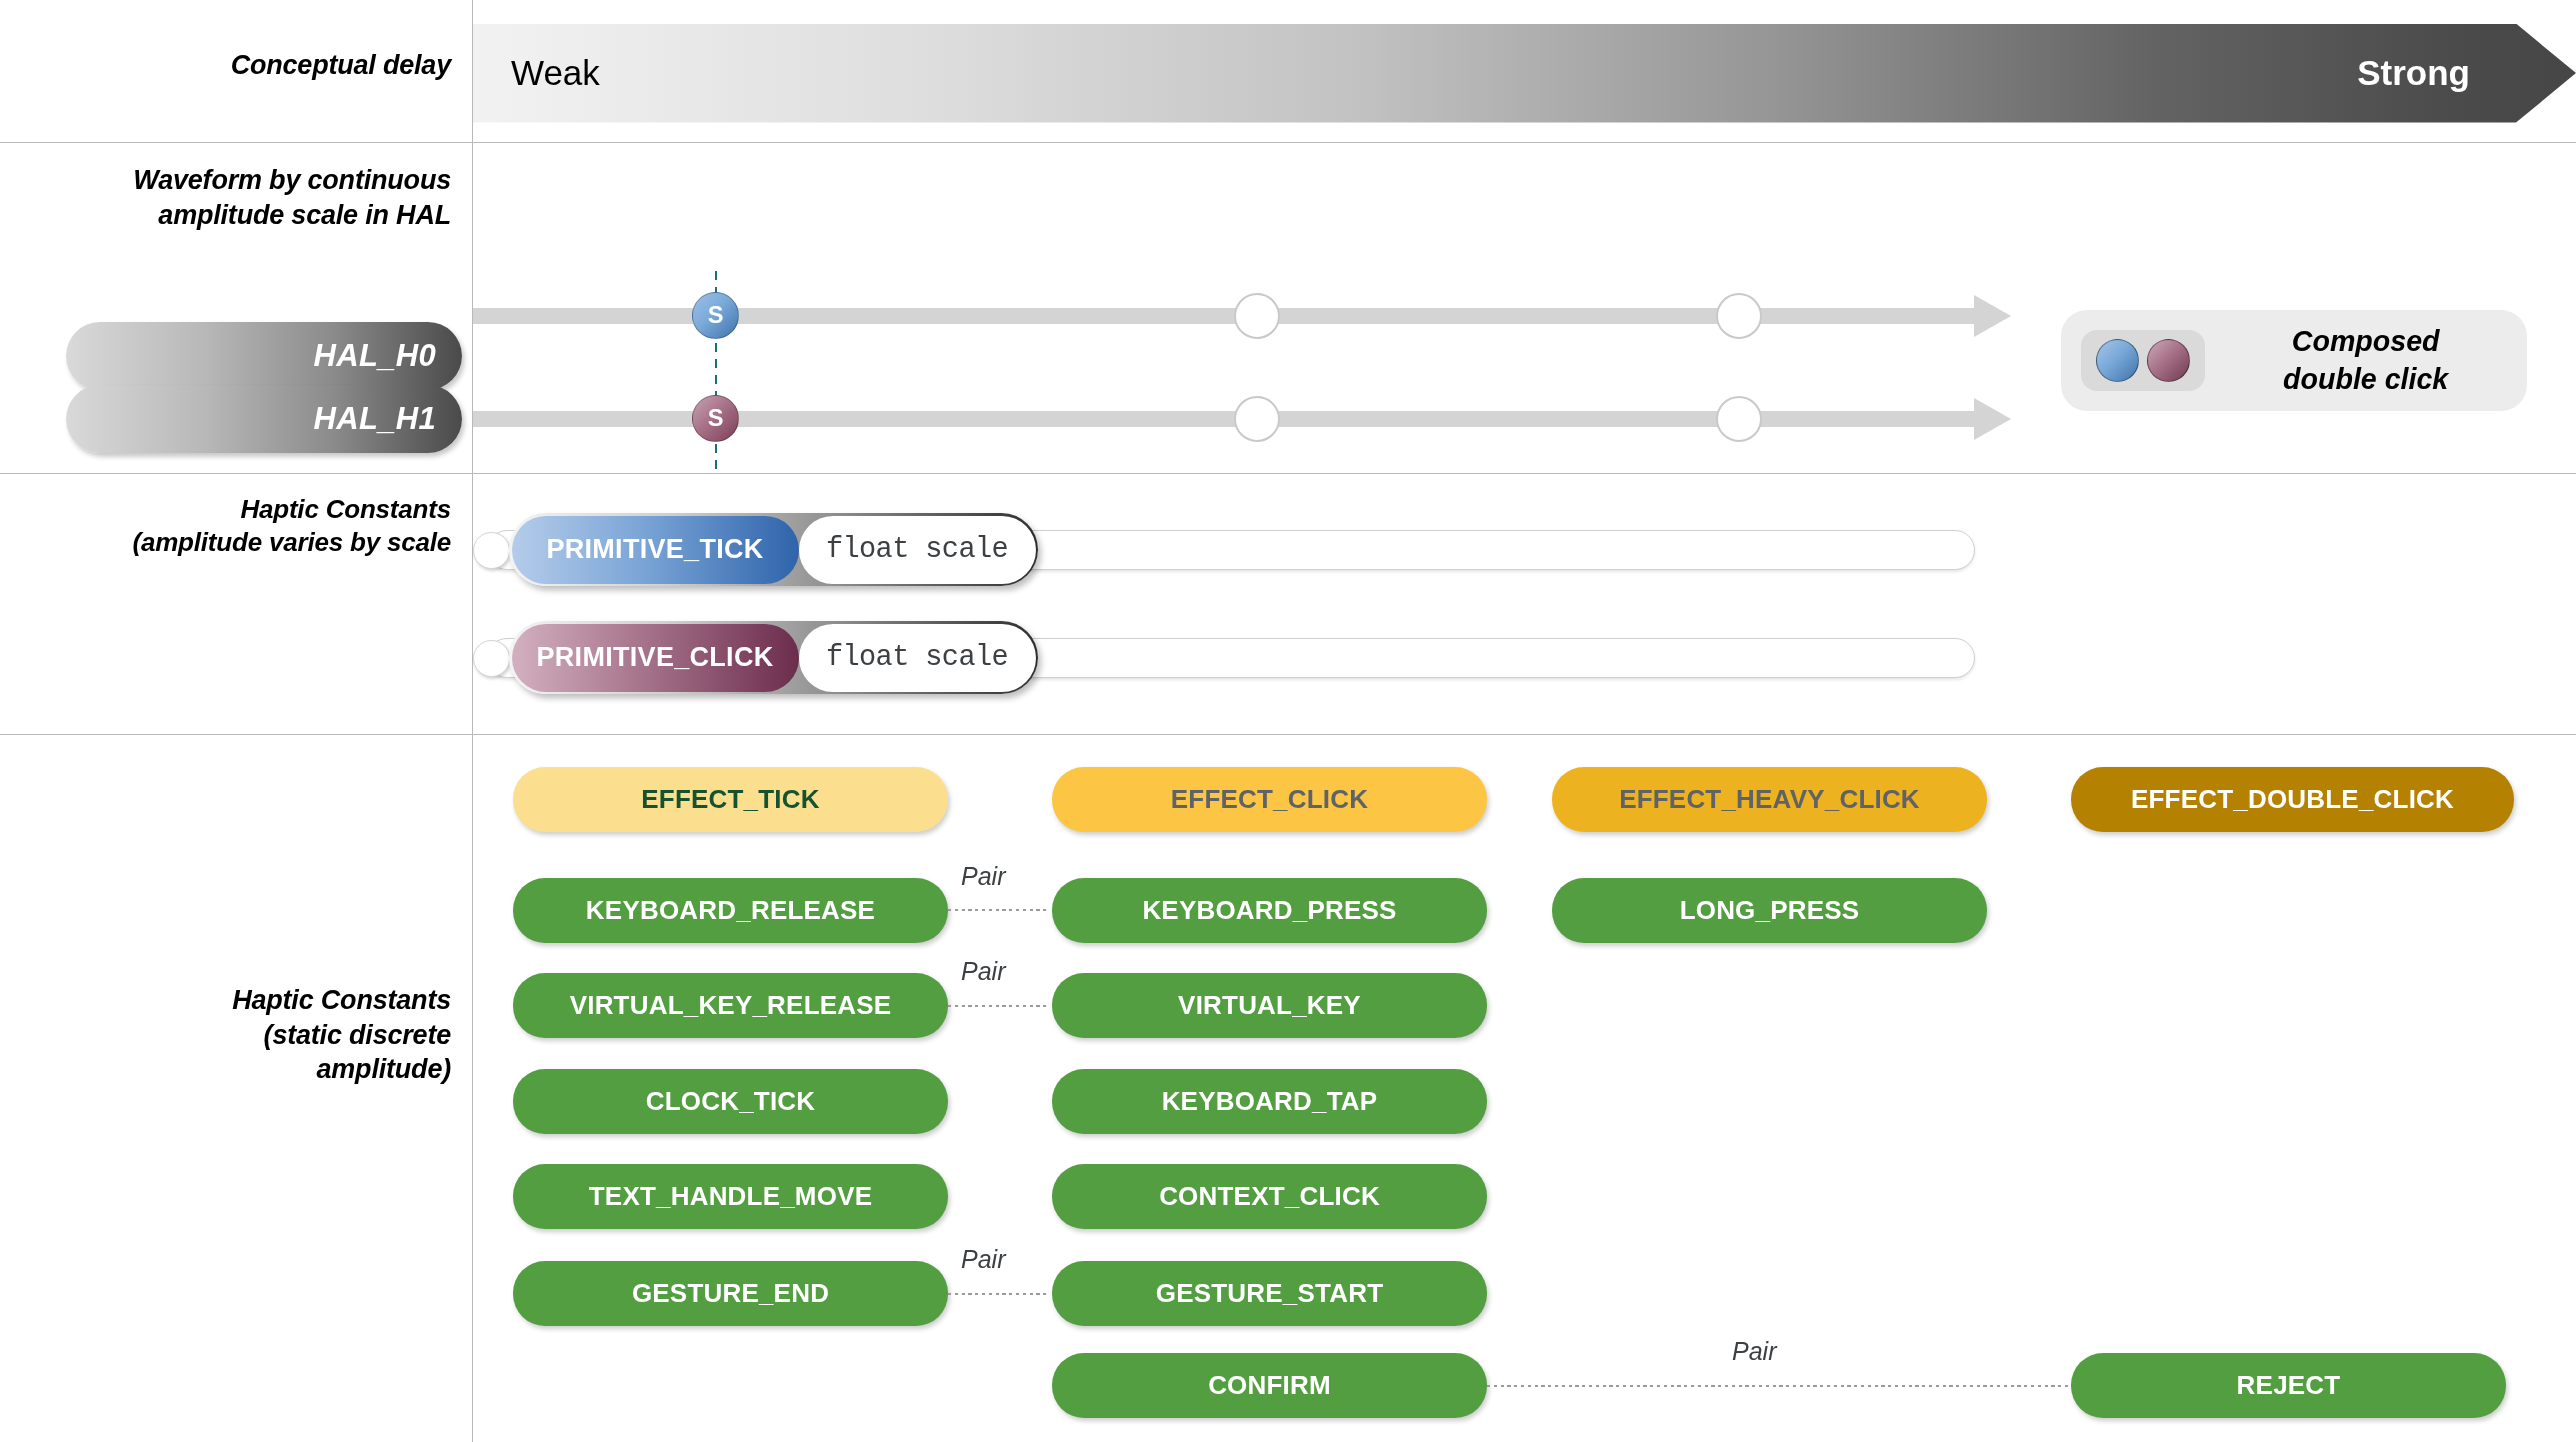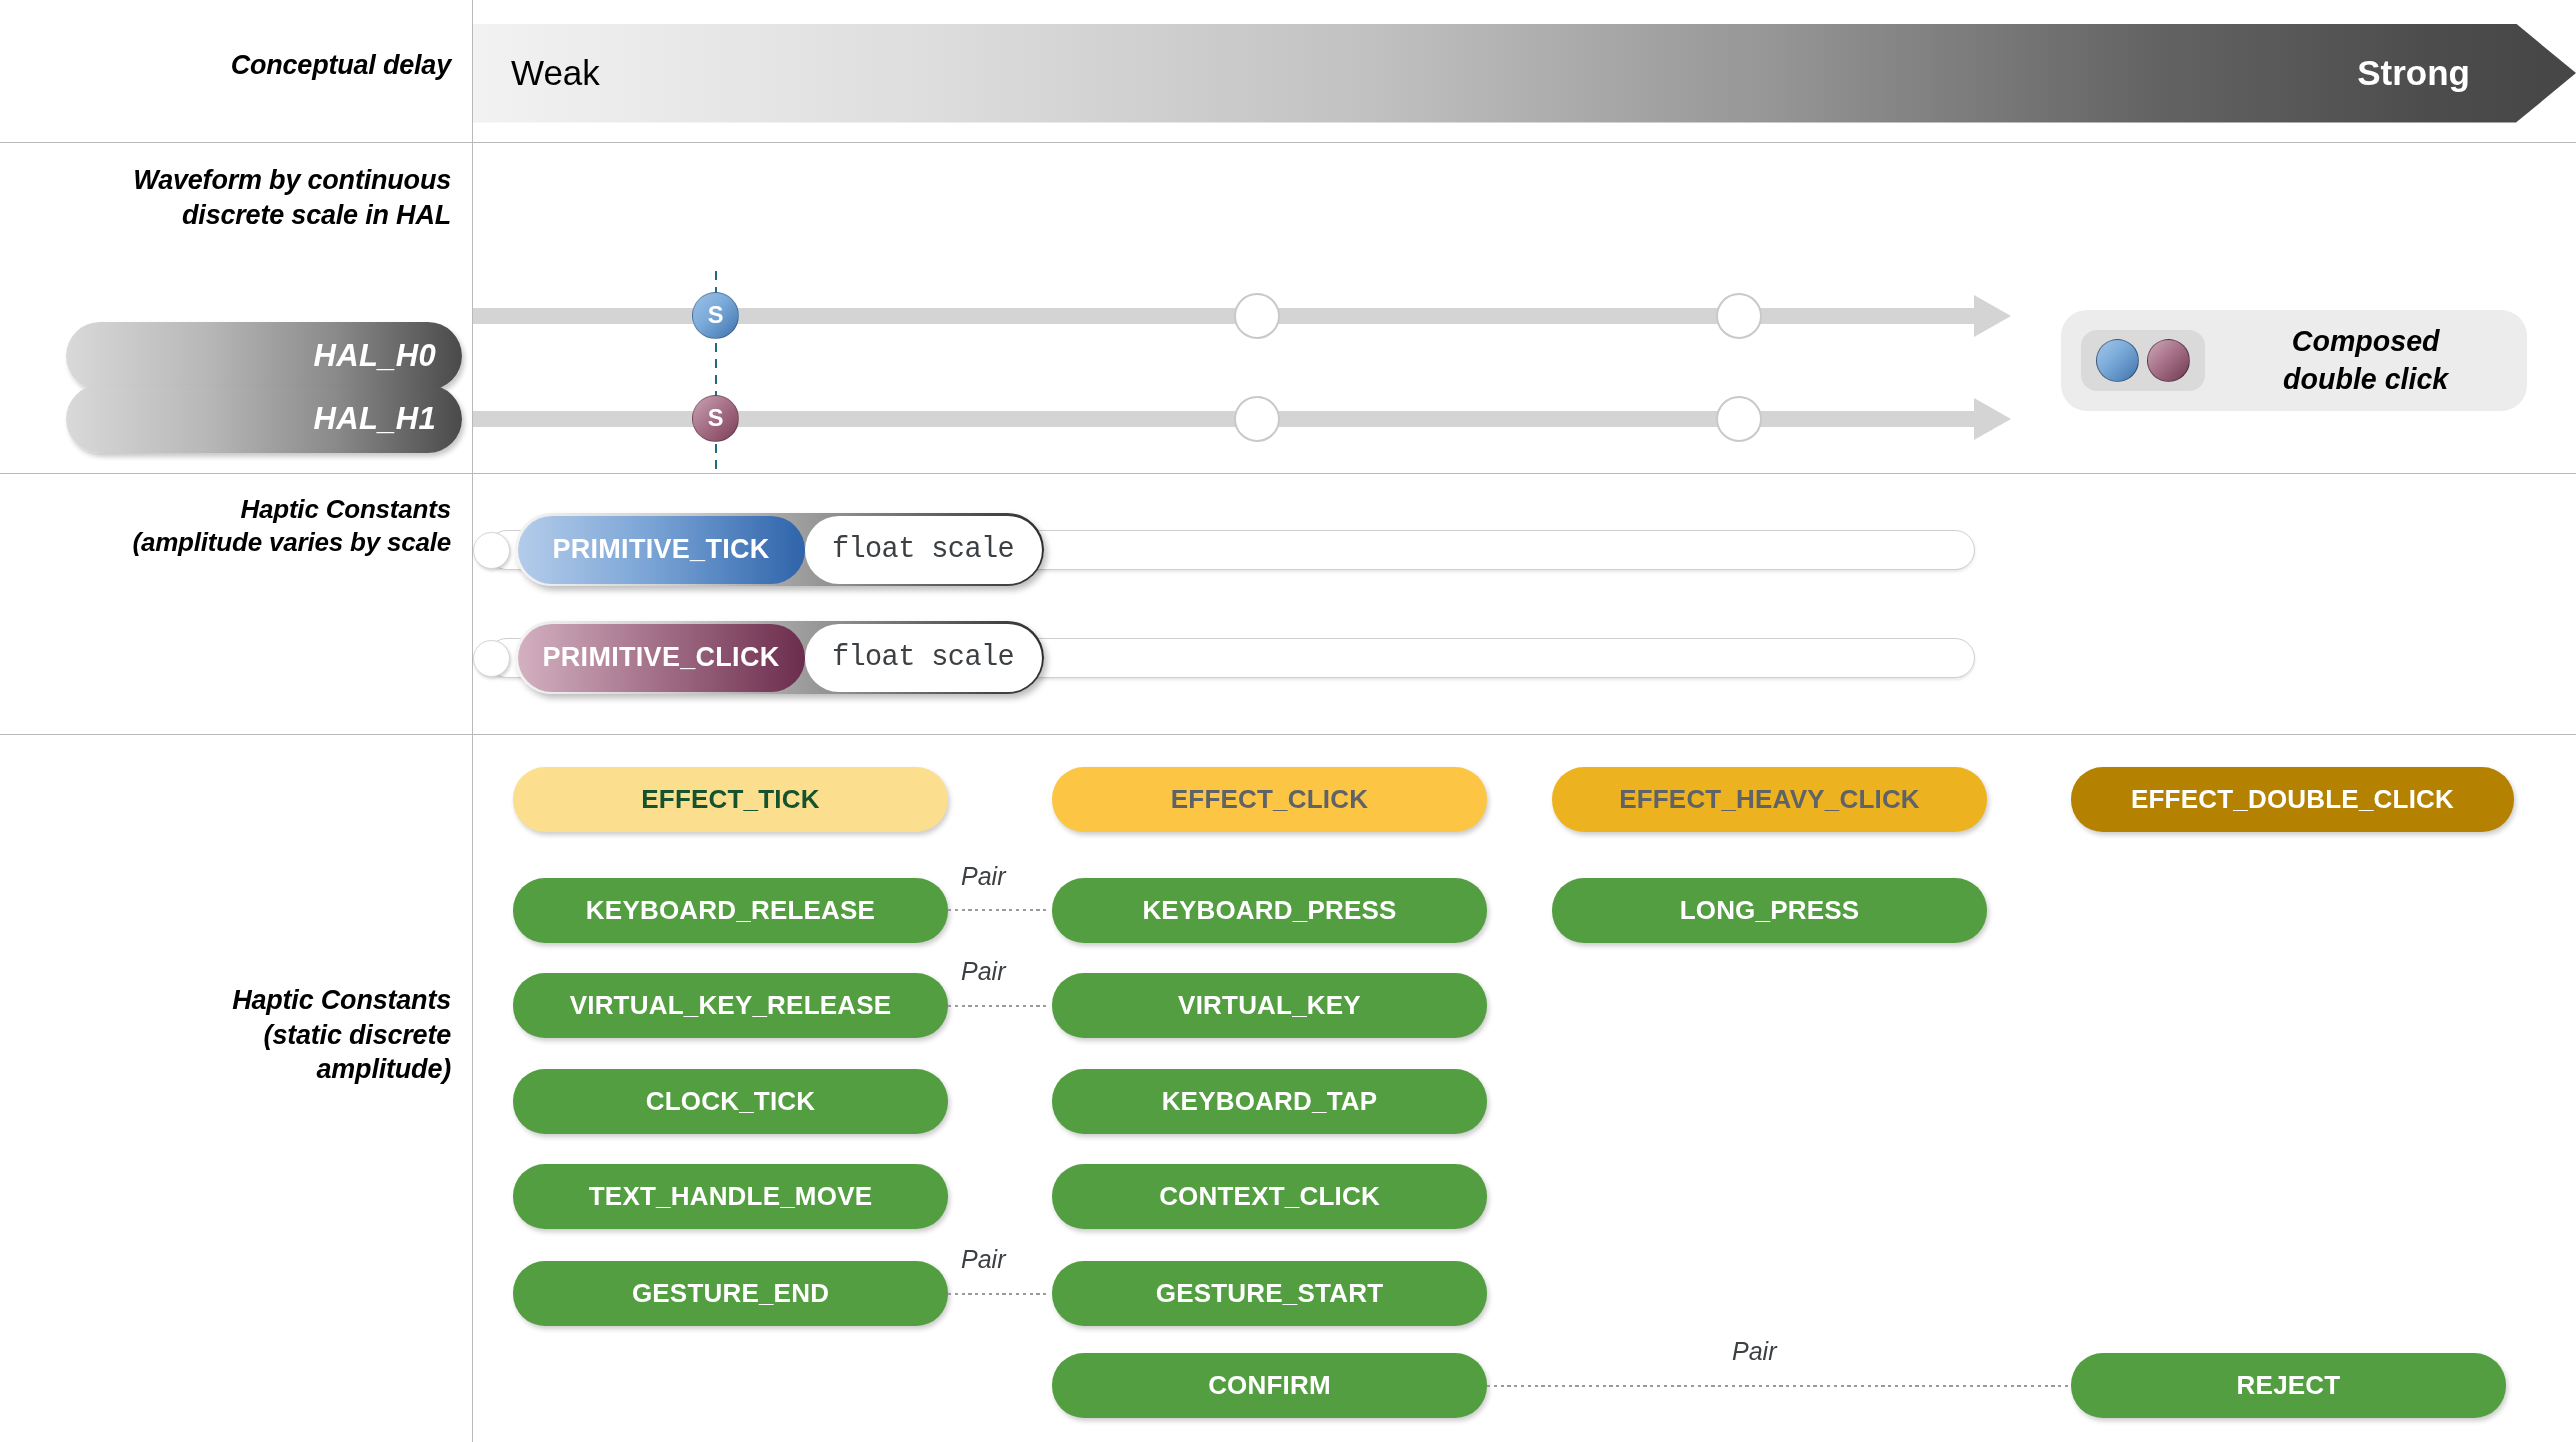--- a/index.html
+++ b/index.html
@@ -125,21 +125,21 @@
     background: #ffffff;
     box-shadow: 0 1.9px 3.1px rgba(0,0,0,0.10);
   }
   .slider-knob {
     position: absolute; left: 0; top: 18.6px;
     width: 37px; height: 37px; border-radius: 18.6px;
     background: #ffffff; border: 1.2px solid #d4d4d4;
     box-shadow: 1.2px 1.9px 3.1px rgba(0,0,0,0.18);
   }
   .prim-capsule {
-    position: absolute; left: 42px; top: 0;
+    position: absolute; left: 36px; top: 0;
     height: 73px; border-radius: 37px;
     padding: 2.5px; display: flex; 
     box-shadow: 3.1px 4.3px 6.8px rgba(0,0,0,0.26);
   }
   .prim-capsule.tick  { background: linear-gradient(to right,#f4f4f4 0%,#cfcfcf 30%,#8d8d8d 62%,#2e2e2e 100%); }
   .prim-capsule.click { background: linear-gradient(to right,#f4f4f4 0%,#cfcfcf 30%,#8d8d8d 62%,#2e2e2e 100%); }
   .prim-name {
     height: 68px; border-radius: 34px;
     display: flex; align-items: center; justify-content: center;
     color: #ffffff; font-size: 27px; font-weight: bold;
@@ -194,21 +194,21 @@
     <span>Conceptual delay</span>
   </div>
 
   <div id="energy-arrow">
     <div id="energy-weak">Weak</div>
     <div id="energy-strong">Strong</div>
   </div>
 
   <div class="rowlabel" style="left:0; top:163px; width:451px; font-size:27px;">
     <div>Waveform by continuous</div>
-    <div>discrete scale in HAL</div>
+    <div>amplitude scale in HAL</div>
   </div>
 
   <div class="hal-pill" style="left:66px; top:282px;margin-top:40px;">
     <span>HAL_H0</span>
   </div>
   <div class="hal-pill" style="left:66px; top:385px;">
     <span>HAL_H1</span>
   </div>
 
   <div class="track" style="top:308px"></div>

